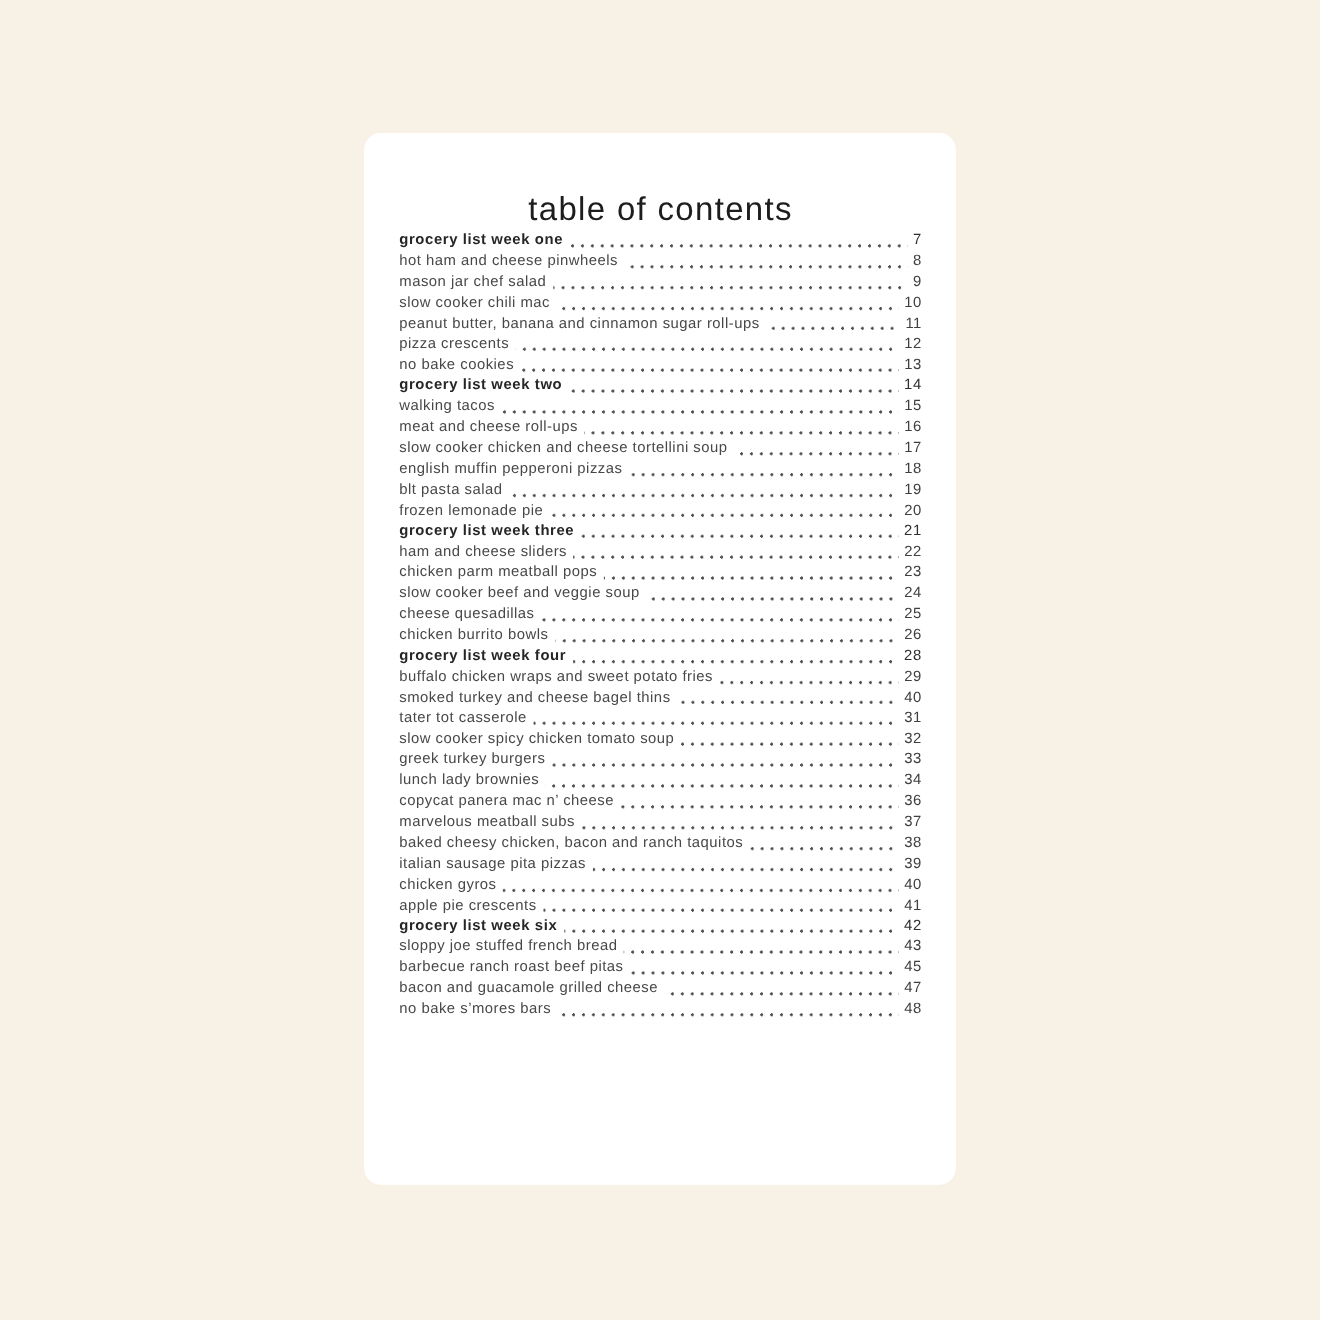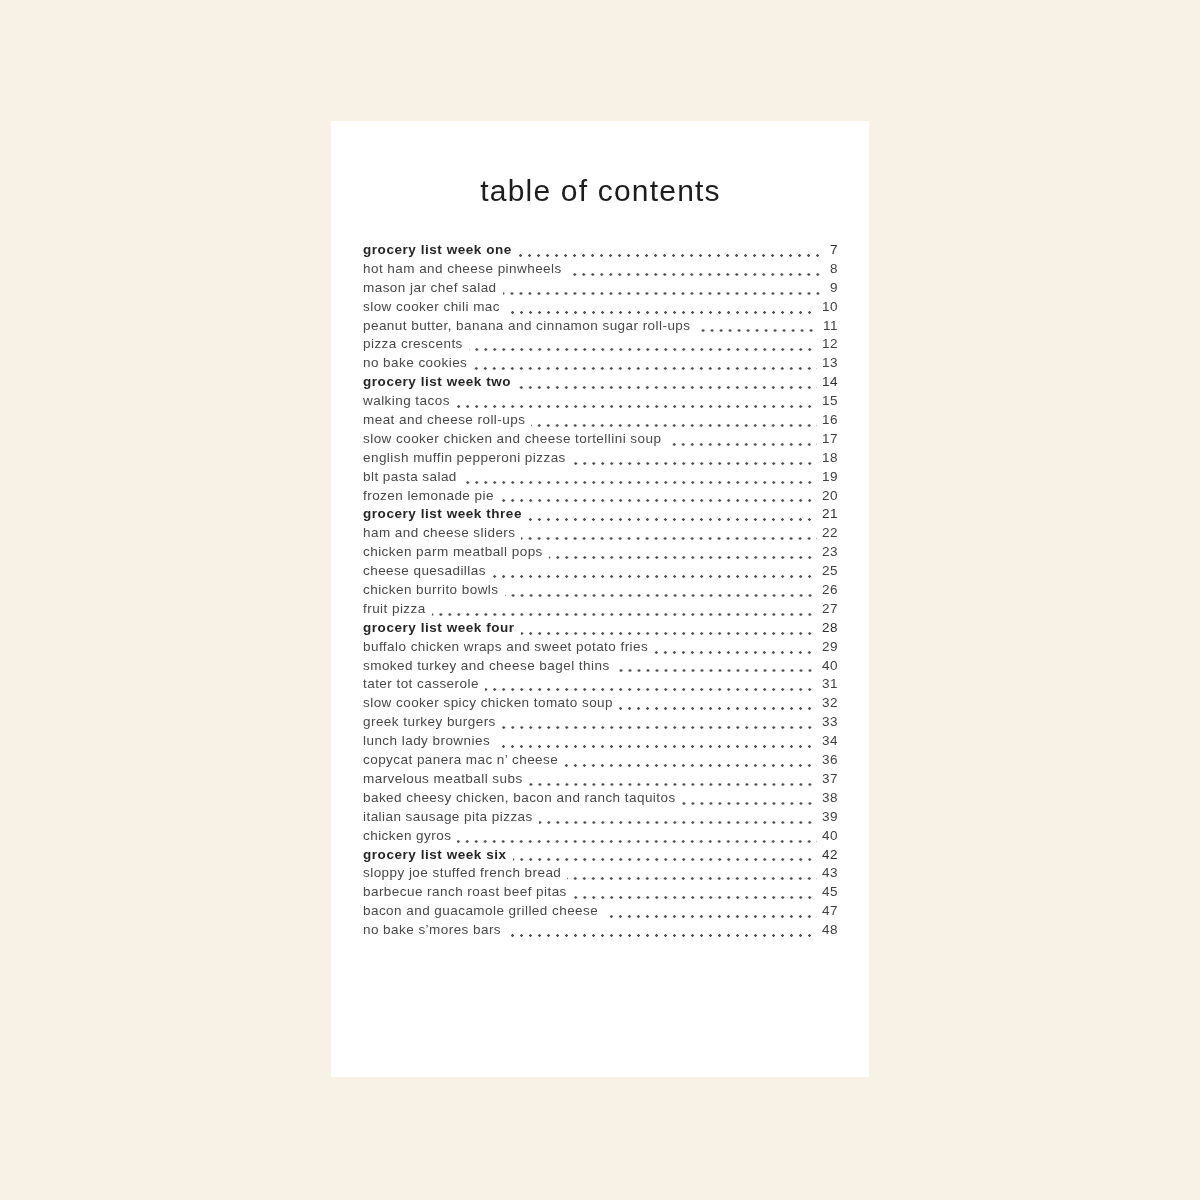--- a/index.html
+++ b/index.html
@@ -16,32 +16,32 @@
   }
   .document-page {
     position: absolute;
     left: 331px;
     top: 121px;
     width: 538px;
     height: 956px;
     background: #ffffff;
     box-sizing: border-box;
     padding: 52px 31px 0 32px;
+    border-radius: 15px;
   }
   .page-title {
     text-align: center;
     font-size: 30px;
     font-weight: 400;
     letter-spacing: 1.2px;
     color: #1d1d1d;
     margin: 0 0 0 0;
     line-height: 36px;
   }
   .toc-list {
-    margin-top: 32px;
   }
   .toc-row {
     display: flex;
     align-items: baseline;
     height: 18.9px;
     font-size: 13.5px;
     line-height: 18.9px;
     letter-spacing: 0.45px;
     color: #484848;
     font-weight: 400;
@@ -175,38 +175,38 @@
     <span class="toc-leader"></span>
     <span class="toc-page">22</span>
   </div>
 
   <div class="toc-row">
     <span class="toc-label">chicken parm meatball pops</span>
     <span class="toc-leader"></span>
     <span class="toc-page">23</span>
   </div>
 
+  <div class="toc-row">
+    <span class="toc-label">slow cooker beef and veggie soup</span>
+    <span class="toc-leader"></span>
+    <span class="toc-page">24</span>
+  </div>
 
   <div class="toc-row">
     <span class="toc-label">cheese quesadillas</span>
     <span class="toc-leader"></span>
     <span class="toc-page">25</span>
   </div>
 
   <div class="toc-row">
     <span class="toc-label">chicken burrito bowls</span>
     <span class="toc-leader"></span>
     <span class="toc-page">26</span>
   </div>
 
-  <div class="toc-row">
-    <span class="toc-label">fruit pizza</span>
-    <span class="toc-leader"></span>
-    <span class="toc-page">27</span>
-  </div>
 
   <div class="toc-row bold">
     <span class="toc-label">grocery list week four</span>
     <span class="toc-leader"></span>
     <span class="toc-page">28</span>
   </div>
 
   <div class="toc-row">
     <span class="toc-label">buffalo chicken wraps and sweet potato fries</span>
     <span class="toc-leader"></span>
@@ -267,20 +267,25 @@
     <span class="toc-leader"></span>
     <span class="toc-page">39</span>
   </div>
 
   <div class="toc-row">
     <span class="toc-label">chicken gyros</span>
     <span class="toc-leader"></span>
     <span class="toc-page">40</span>
   </div>
 
+  <div class="toc-row">
+    <span class="toc-label">apple pie crescents</span>
+    <span class="toc-leader"></span>
+    <span class="toc-page">41</span>
+  </div>
 
   <div class="toc-row bold">
     <span class="toc-label">grocery list week six</span>
     <span class="toc-leader"></span>
     <span class="toc-page">42</span>
   </div>
 
   <div class="toc-row">
     <span class="toc-label">sloppy joe stuffed french bread</span>
     <span class="toc-leader"></span>

